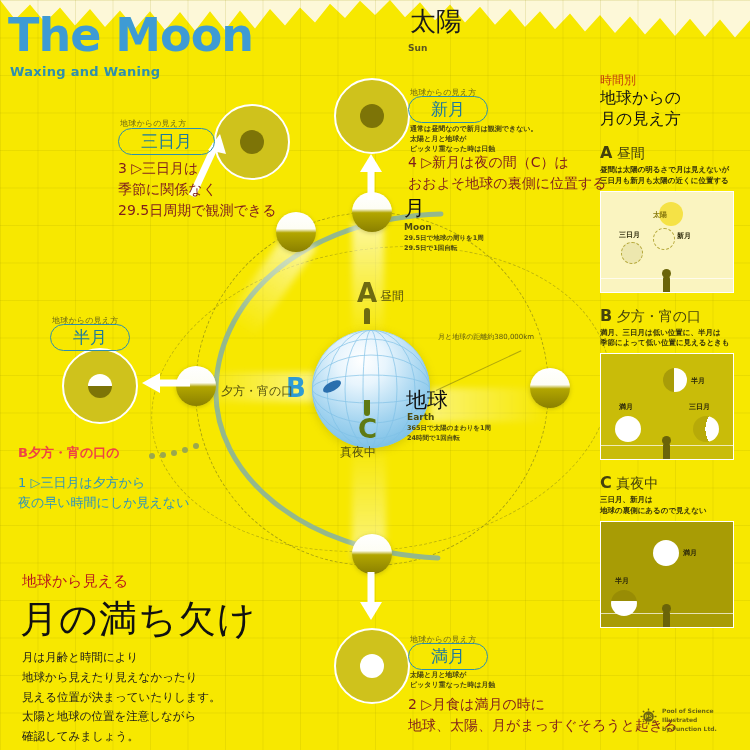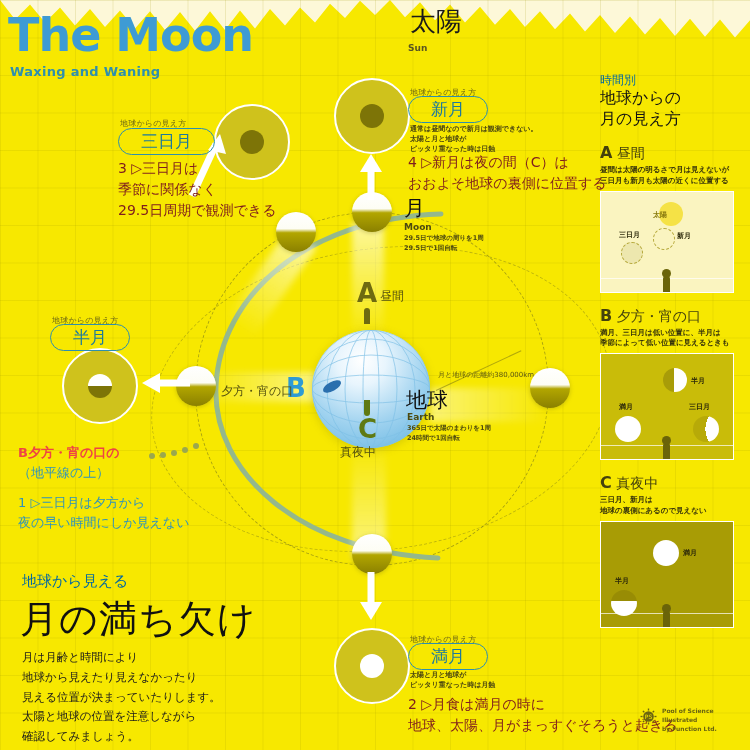--- a/index.html
+++ b/index.html
@@ -109,38 +109,38 @@
   }
   .note{font-size:7px;line-height:1.45;color:#4a4610;font-weight:bold;}
   .step{font-size:14px;line-height:1.5;color:#7f1d1d;}
 
   .abc{font-size:26px;font-weight:bold;}
   .abc-a{color:#6e6a10;}
   .abc-b{color:#2E9BD4;}
   .abc-c{color:#5f7a13;}
   .abc-lab{font-size:12px;color:#55520f;}
 
-  .dist-label{font-size:7px;color:#5d5910;margin-top:38px;}
+  .dist-label{font-size:7px;color:#5d5910;}
   .dist-line{position:absolute;border-top:1px solid rgba(110,105,20,.5);}
 
   .earth-title{position:absolute;font-size:21px;color:#111;}
   .earth-en{position:absolute;font-size:9px;font-weight:bold;color:#4d4a10;}
   .earth-note{position:absolute;font-size:6.5px;line-height:1.5;color:#4d4a10;font-weight:bold;}
 
   
   .blurb-b{position:absolute;left:18px;top:443px;font-size:13px;line-height:1.55;color:#2f93bb;}
   .blurb-b .bmark{color:#ef4444;font-weight:bold;}
 
-  .bottom-kicker{position:absolute;left:22px;top:572px;font-size:15px;color:#0369a1;}
+  .bottom-kicker{position:absolute;left:22px;top:572px;font-size:15px;color:#b91c1c;}
   .bottom-title{position:absolute;left:20px;top:594px;font-size:38px;color:#111;letter-spacing:1px;}
   .bottom-body{position:absolute;left:22px;top:648px;font-size:11.5px;line-height:1.72;color:#1a1a1a;}
 
   
   .side{position:absolute;left:600px;top:72px;width:140px;}
-  .side-kicker{font-size:12px;color:#0369a1;line-height:1.35;}
+  .side-kicker{font-size:12px;color:#c2410c;line-height:1.35;}
   .side-title{font-size:16px;color:#111;line-height:1.3;}
   .sec-head{margin-top:13px;font-size:14px;color:#44410c;}
   .sec-head .letter{font-size:16px;font-weight:bold;}
   .sec-note{font-size:7.5px;line-height:1.45;color:#37340a;font-weight:bold;margin-top:2px;}
   .scene{position:relative;width:132px;margin-top:4px;border:1px solid #fff;overflow:hidden;}
   .scene .ground{position:absolute;left:0;right:0;bottom:13px;border-top:1px solid rgba(255,255,255,.7);}
   .scene .person{position:absolute;bottom:0;left:62px;width:7px;height:16px;background:#6a6409;border-radius:3px 3px 0 0;}
   .scene .person:after{content:"";position:absolute;left:-1px;top:-7px;width:9px;height:9px;border-radius:50%;background:#6a6409;}
   .scene .lab{position:absolute;font-size:7px;color:#2b280a;font-weight:bold;}
   .mn{position:absolute;border-radius:50%;}
@@ -277,21 +277,20 @@
   <div style="position:absolute;left:408px;top:643px;">
     <span class="pill">満月</span>
   </div>
   <div class="note" style="position:absolute;left:410px;top:670px;white-space:pre-line;">太陽と月と地球が
 ピッタリ重なった時は月蝕</div>
   <div class="step" style="position:absolute;left:408px;top:694px;white-space:pre-line;">2 ▷月食は満月の時に
 地球、太陽、月がまっすぐそろうと起きる</div>
 
   <div class="blurb-b">
     <div><span class="bmark">B夕方・宵の口の</span></div>
-    <div>（地平線の上）</div>
     <div style="height:10px;"></div>
     <div style="white-space:pre-line;">1 ▷三日月は夕方から
 夜の早い時間にしか見えない</div>
   </div>
   <svg style="position:absolute;left:148px;top:440px;" width="60" height="22" viewBox="0 0 60 22">
     <g fill="#9aa84e">
       <circle cx="4" cy="16" r="3"></circle>
         <circle cx="15" cy="15" r="3"></circle>
         <circle cx="26" cy="13" r="3"></circle>
       <circle cx="37" cy="10" r="3"></circle>

